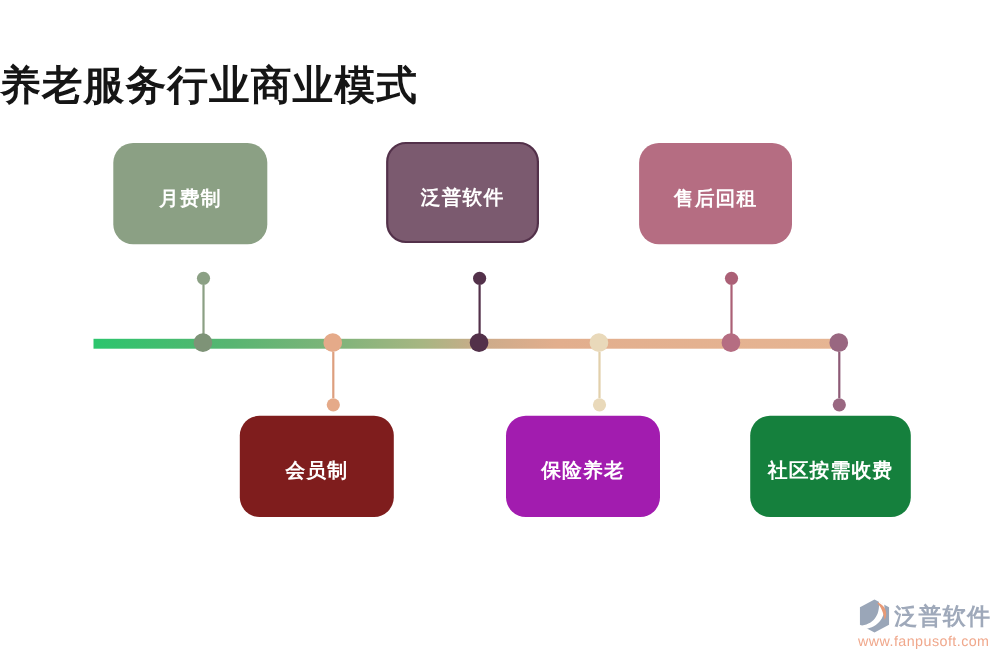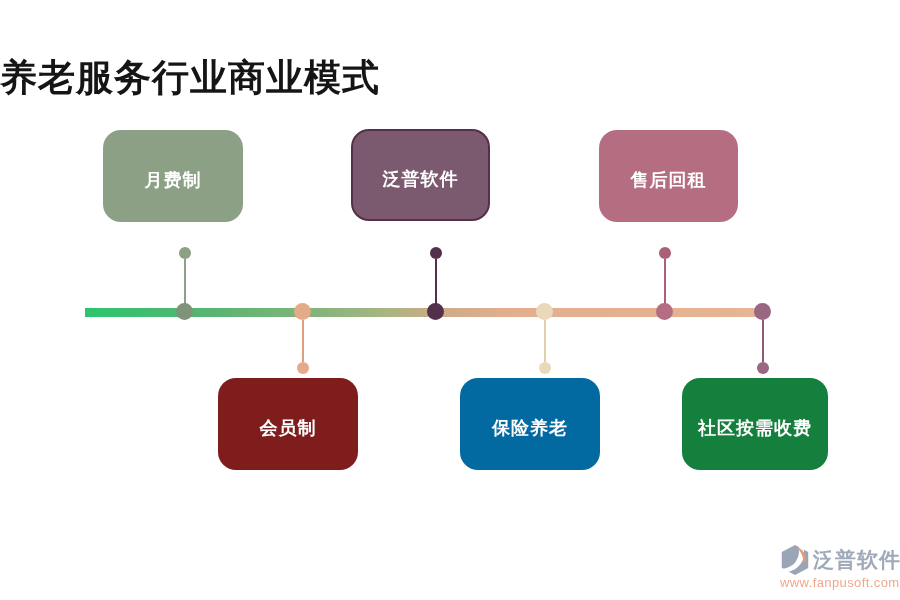--- a/index.html
+++ b/index.html
@@ -57,28 +57,28 @@
   <div class="stem bottom" style="left: 302px; background-color: rgb(221, 159, 126);"></div>
   <div class="dot-small" style="left: 297px; top: 362px; background-color: rgb(229, 170, 137);"></div>
 
   <div class="box bordered" style="left: 351px; top: 129px; width: 139px; background-color: rgb(123, 90, 111); border-color: rgb(83, 49, 74); color: rgb(255, 255, 255);">
     <span>泛普软件</span>
   </div>
   <div class="dot-small" style="left: 430px; top: 247px; background-color: rgb(83, 49, 74);"></div>
   <div class="stem top" style="left: 435px; background-color: rgb(83, 49, 74);"></div>
   <div class="dot-big" style="left: 427px; top: 303px; background-color: rgb(83, 49, 74);"></div>
 
-  <div class="box" style="left: 460px; top: 378px; background-color: #0369a1; color: rgb(255, 255, 255);">
+  <div class="box" style="left: 460px; top: 378px; background-color: #a21caf; color: rgb(255, 255, 255);">
     <span>保险养老</span>
   </div>
   <div class="dot-big" style="left: 536px; top: 303px; background-color: rgb(233, 217, 186);"></div>
   <div class="stem bottom" style="left: 544px; background-color: rgb(226, 208, 171);"></div>
   <div class="dot-small" style="left: 539px; top: 362px; background-color: rgb(233, 217, 186);"></div>
 
-  <div class="box" style="left: 581px; top: 130px; width: 139px; background-color: rgb(181, 109, 130); color: rgb(255, 255, 255); margin-left: 18px;">
+  <div class="box" style="left: 581px; top: 130px; width: 139px; background-color: rgb(181, 109, 130); color: rgb(255, 255, 255);">
     <span>售后回租</span>
   </div>
   <div class="dot-small" style="left: 659px; top: 247px; background-color: rgb(171, 96, 118);"></div>
   <div class="stem top" style="left: 664px; background-color: rgb(171, 96, 118);"></div>
   <div class="dot-big" style="left: 656px; top: 303px; background-color: rgb(181, 109, 130);"></div>
 
   <div class="box" style="left: 682px; top: 378px; width: 146px; background-color: #15803d; color: rgb(255, 255, 255);">
     <span>社区按需收费</span>
   </div>
   <div class="dot-big" style="left: 754px; top: 303px; background-color: rgb(153, 103, 129);"></div>

